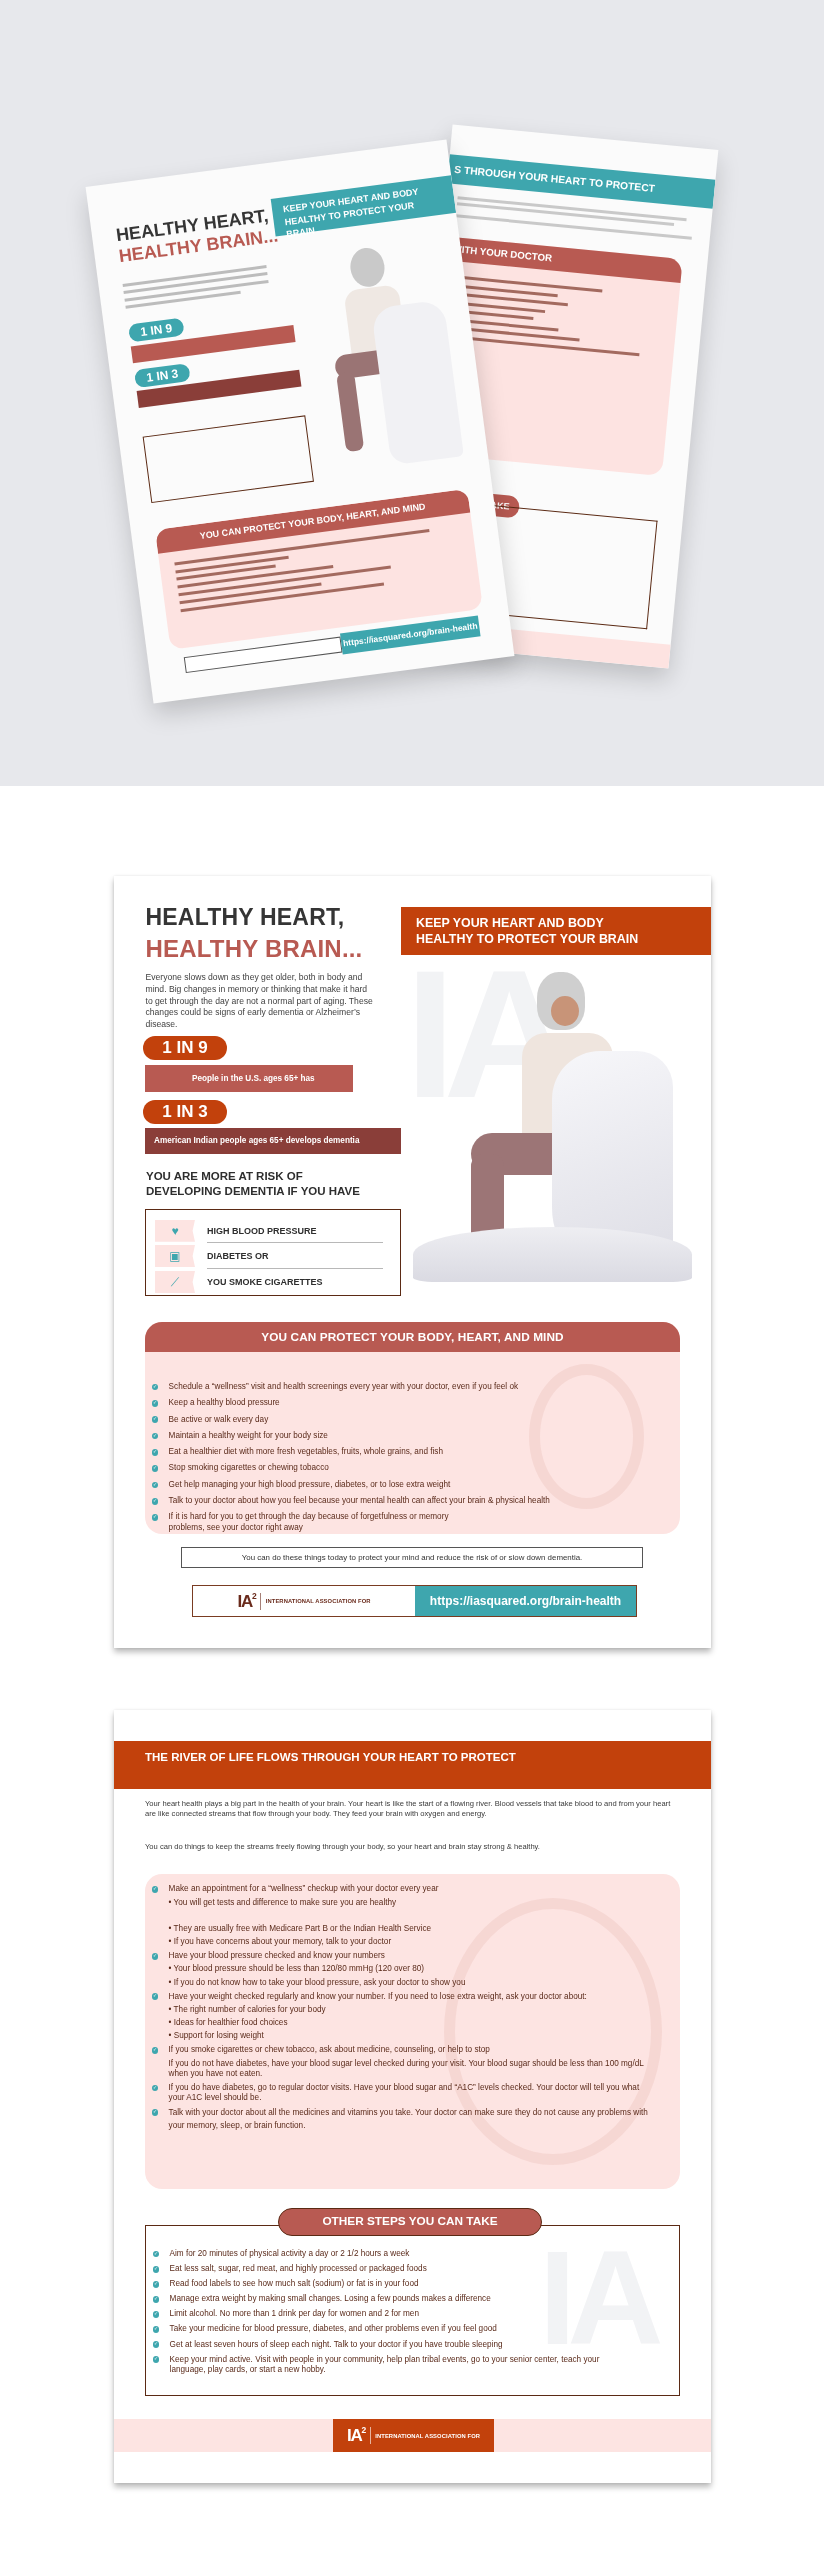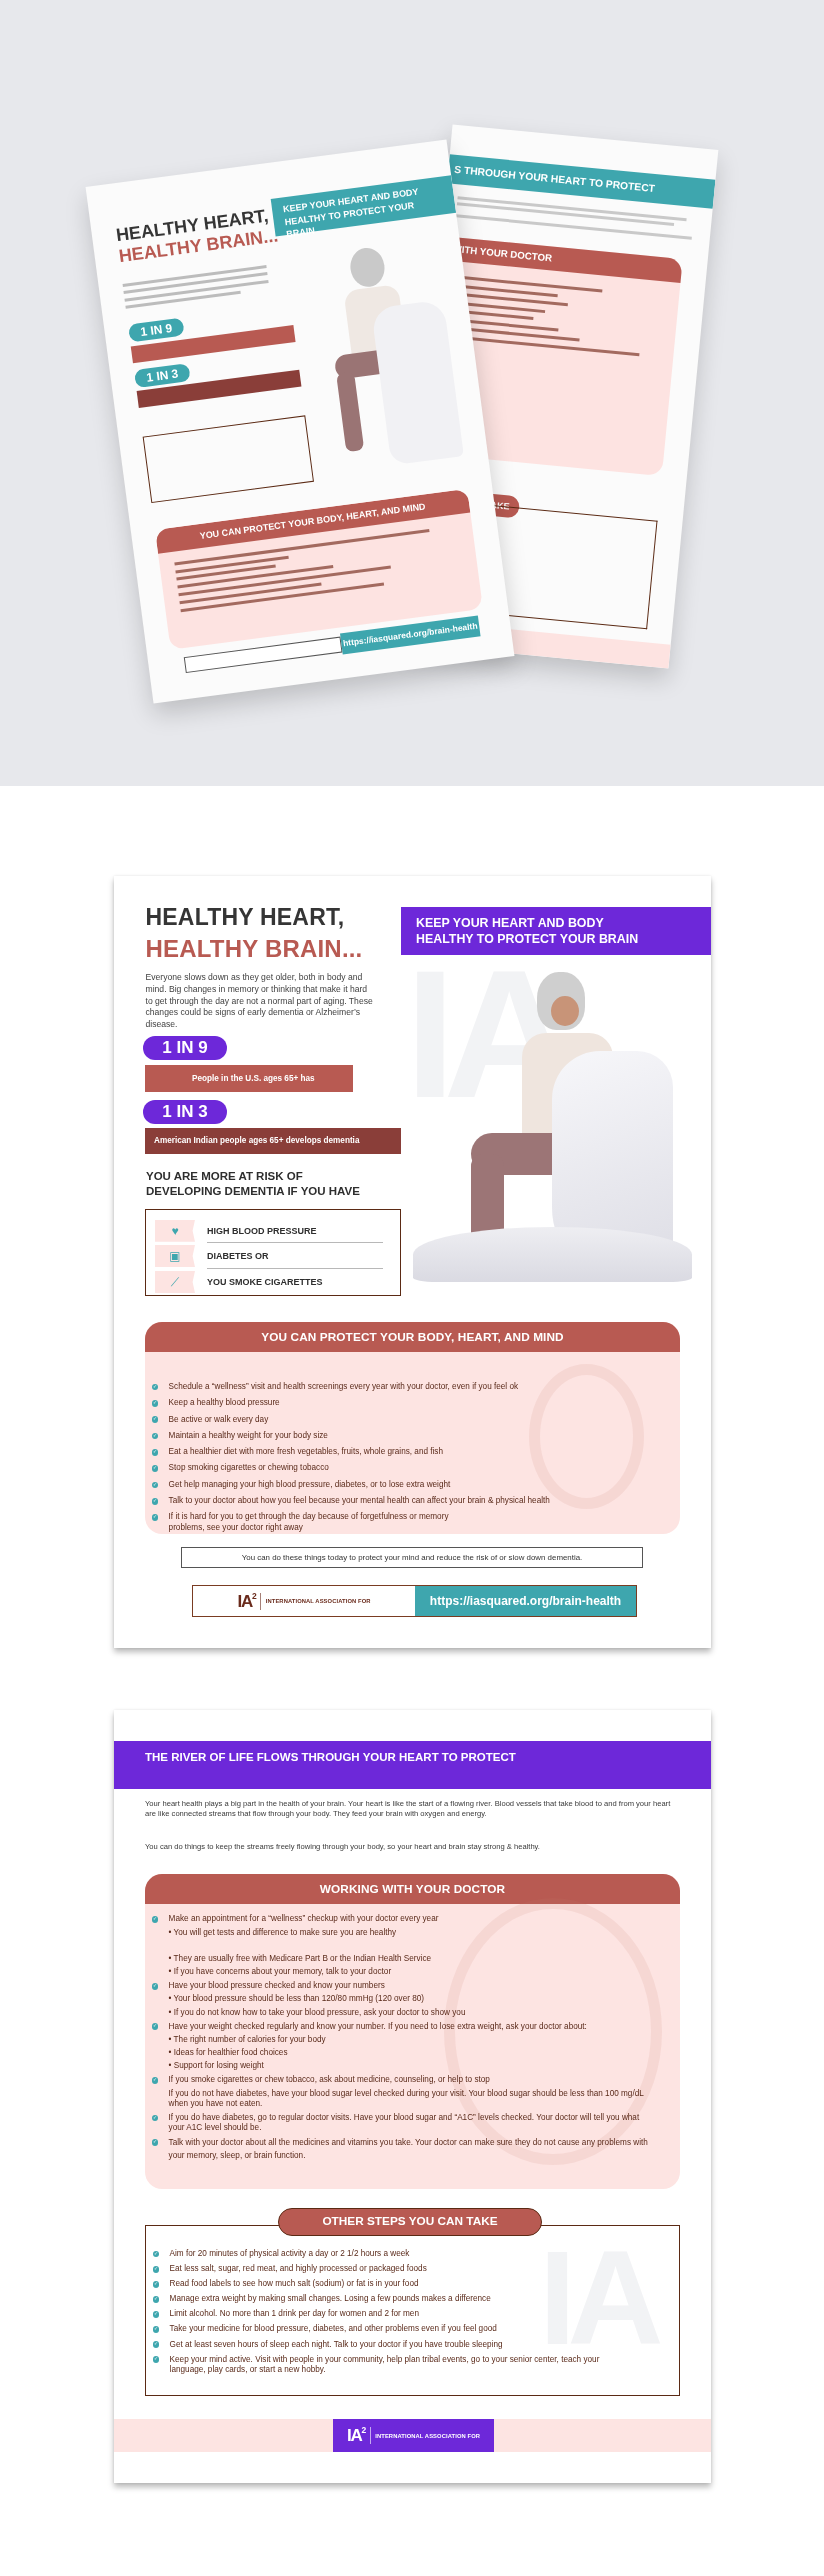--- a/index.html
+++ b/index.html
@@ -14,21 +14,21 @@
   .mk-teal{background:#3ea6ae;color:#fff;font-weight:700;}
   .mk-red{background:#b85a52;color:#fff;font-weight:700;}
   .mk-pink{background:#fde3e1;}
 
   
   .page{position:absolute;left:114px;width:597px;background:#fff;box-shadow:0 3.6px 6px rgba(0,0,0,.28),0 0 2.4px rgba(0,0,0,.08);overflow:hidden;}
   .page1{top:876px;height:772px;}
   .page2{top:1710px;height:773px;}
 
   .abs{position:absolute;}
-  .teal-bg{background:#6d28d9;}
+  .teal-bg{background:#c2410c;}
   .red-bg{background:#b85a52;}
   .darkred-bg{background:#8a3e39;}
   .pink-bg{background:#fde4e2;}
 
   .h-title{font-weight:700;font-size:23px;line-height:1;letter-spacing:0.2px;}
   .c-dark{color:#353535;}
   .c-red{color:#b85a52;}
 
   .teal-head{color:#fff;font-weight:700;font-size:12px;line-height:18px;padding:6px 0 0 22.4px;}
   .intro{font-size:8.6px;line-height:11.8px;color:#3f3f3f;}
@@ -227,21 +227,20 @@
   <div class="abs teal-bg" style="left:0;top:31px;width:597px;height:48px;">
     <div class="teal-head" style="font-size:11.5px;line-height:16.4px;padding:7.9px 0 0 31px;">
       <div>THE RIVER OF LIFE FLOWS THROUGH YOUR HEART TO PROTECT</div>
     </div>
   </div>
 
   <p class="abs intro" style="left:31px;top:89px;width:533px;font-size:7.6px;line-height:10.3px;color:#3a3a3a;">Your heart health plays a big part in the health of your brain. Your heart is like the start of a flowing river. Blood vessels that take blood to and from your heart are like connected streams that flow through your body. They feed your brain with oxygen and energy.</p>
   <p class="abs intro" style="left:31px;top:132px;width:533px;font-size:7.6px;line-height:10.3px;color:#3a3a3a;">You can do things to keep the streams freely flowing through your body, so your heart and brain stay strong &amp; healthy.</p>
 
   <div class="abs panel" style="left:31px;top:164px;width:535px;height:315px;">
-    <div class="panel-head" style="height:30px;line-height:30px;">WORKING WITH YOUR DOCTOR</div>
     <div class="brain" style="right:18px;top:24px;width:218px;height:267px;"></div>
     <ul class="checks" style="padding-top:10.3px;padding-right:24px;">
       <li style="margin-bottom:3.6px;">
         <span class="chk">✓</span>
         <span>Make an appointment for a “wellness” checkup with your doctor every year</span>
         <span class="sub" style="margin-top:3px;">• You will get tests and difference to make sure you are healthy</span>
         <span class="sub" style="margin-top:16px;">• They are usually free with Medicare Part B or the Indian Health Service</span>
         <span class="sub" style="margin-top:3px;">• If you have concerns about your memory, talk to your doctor</span>
       </li>
       <li style="margin-bottom:3.6px;">

